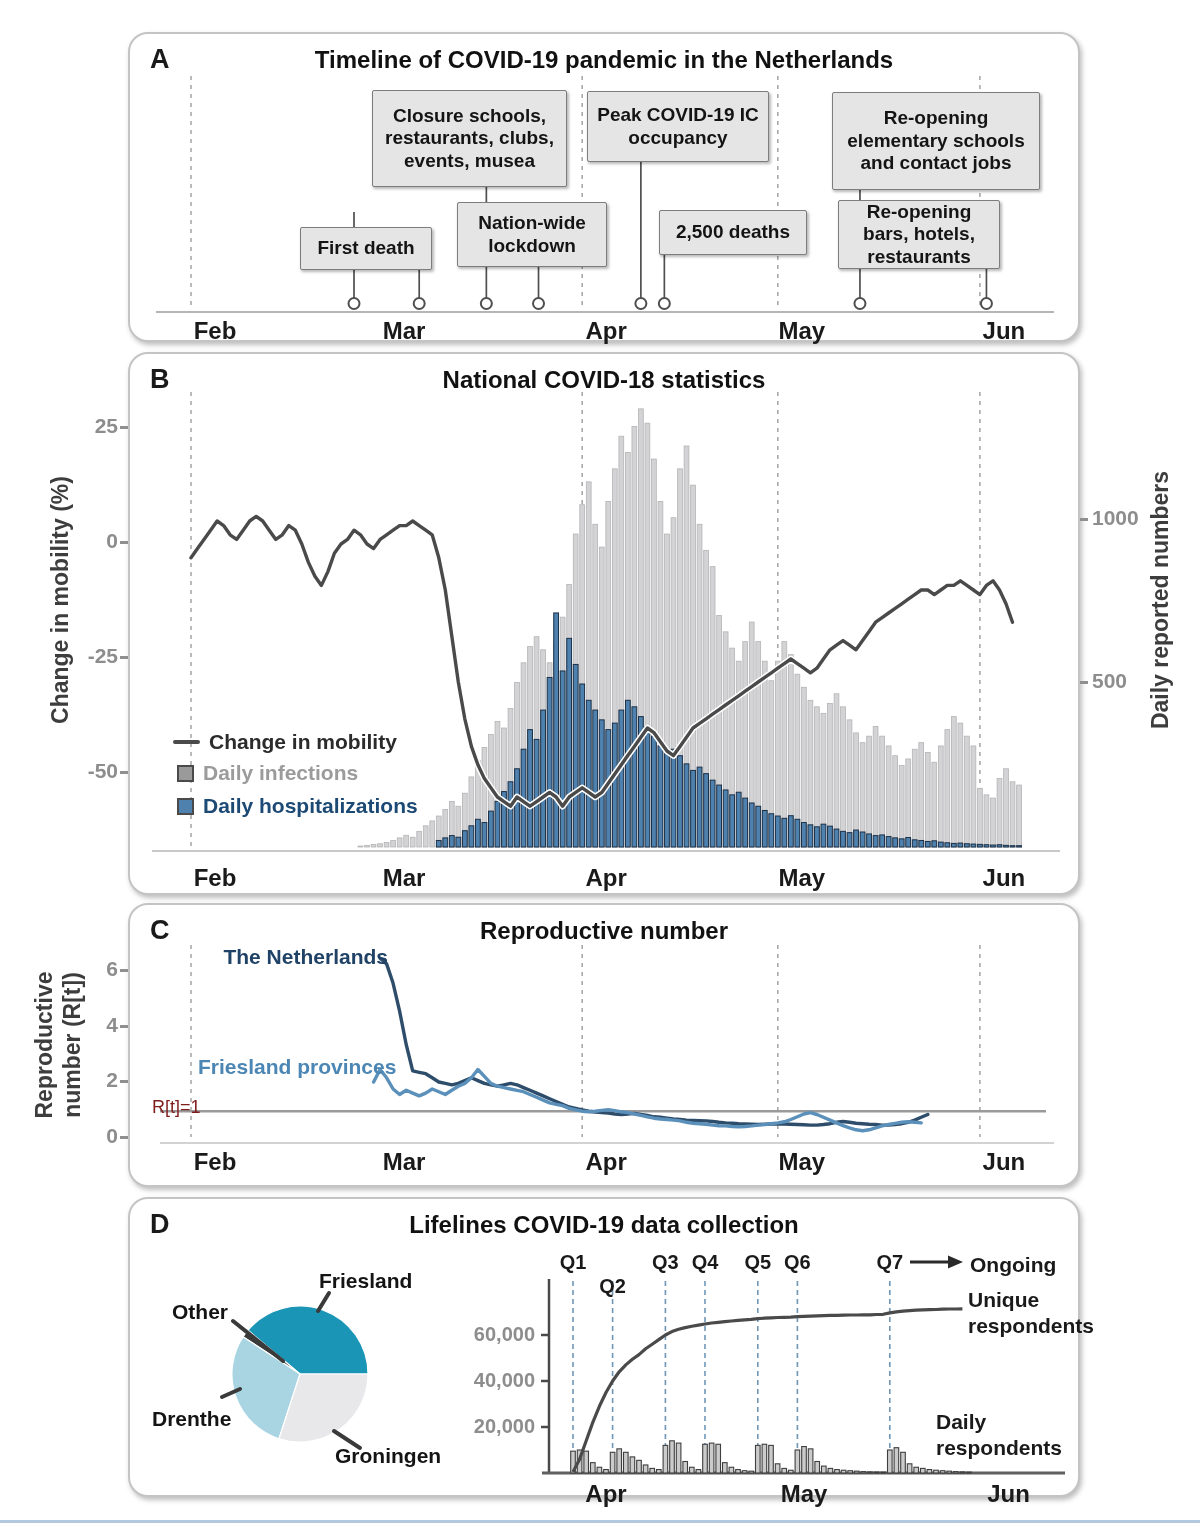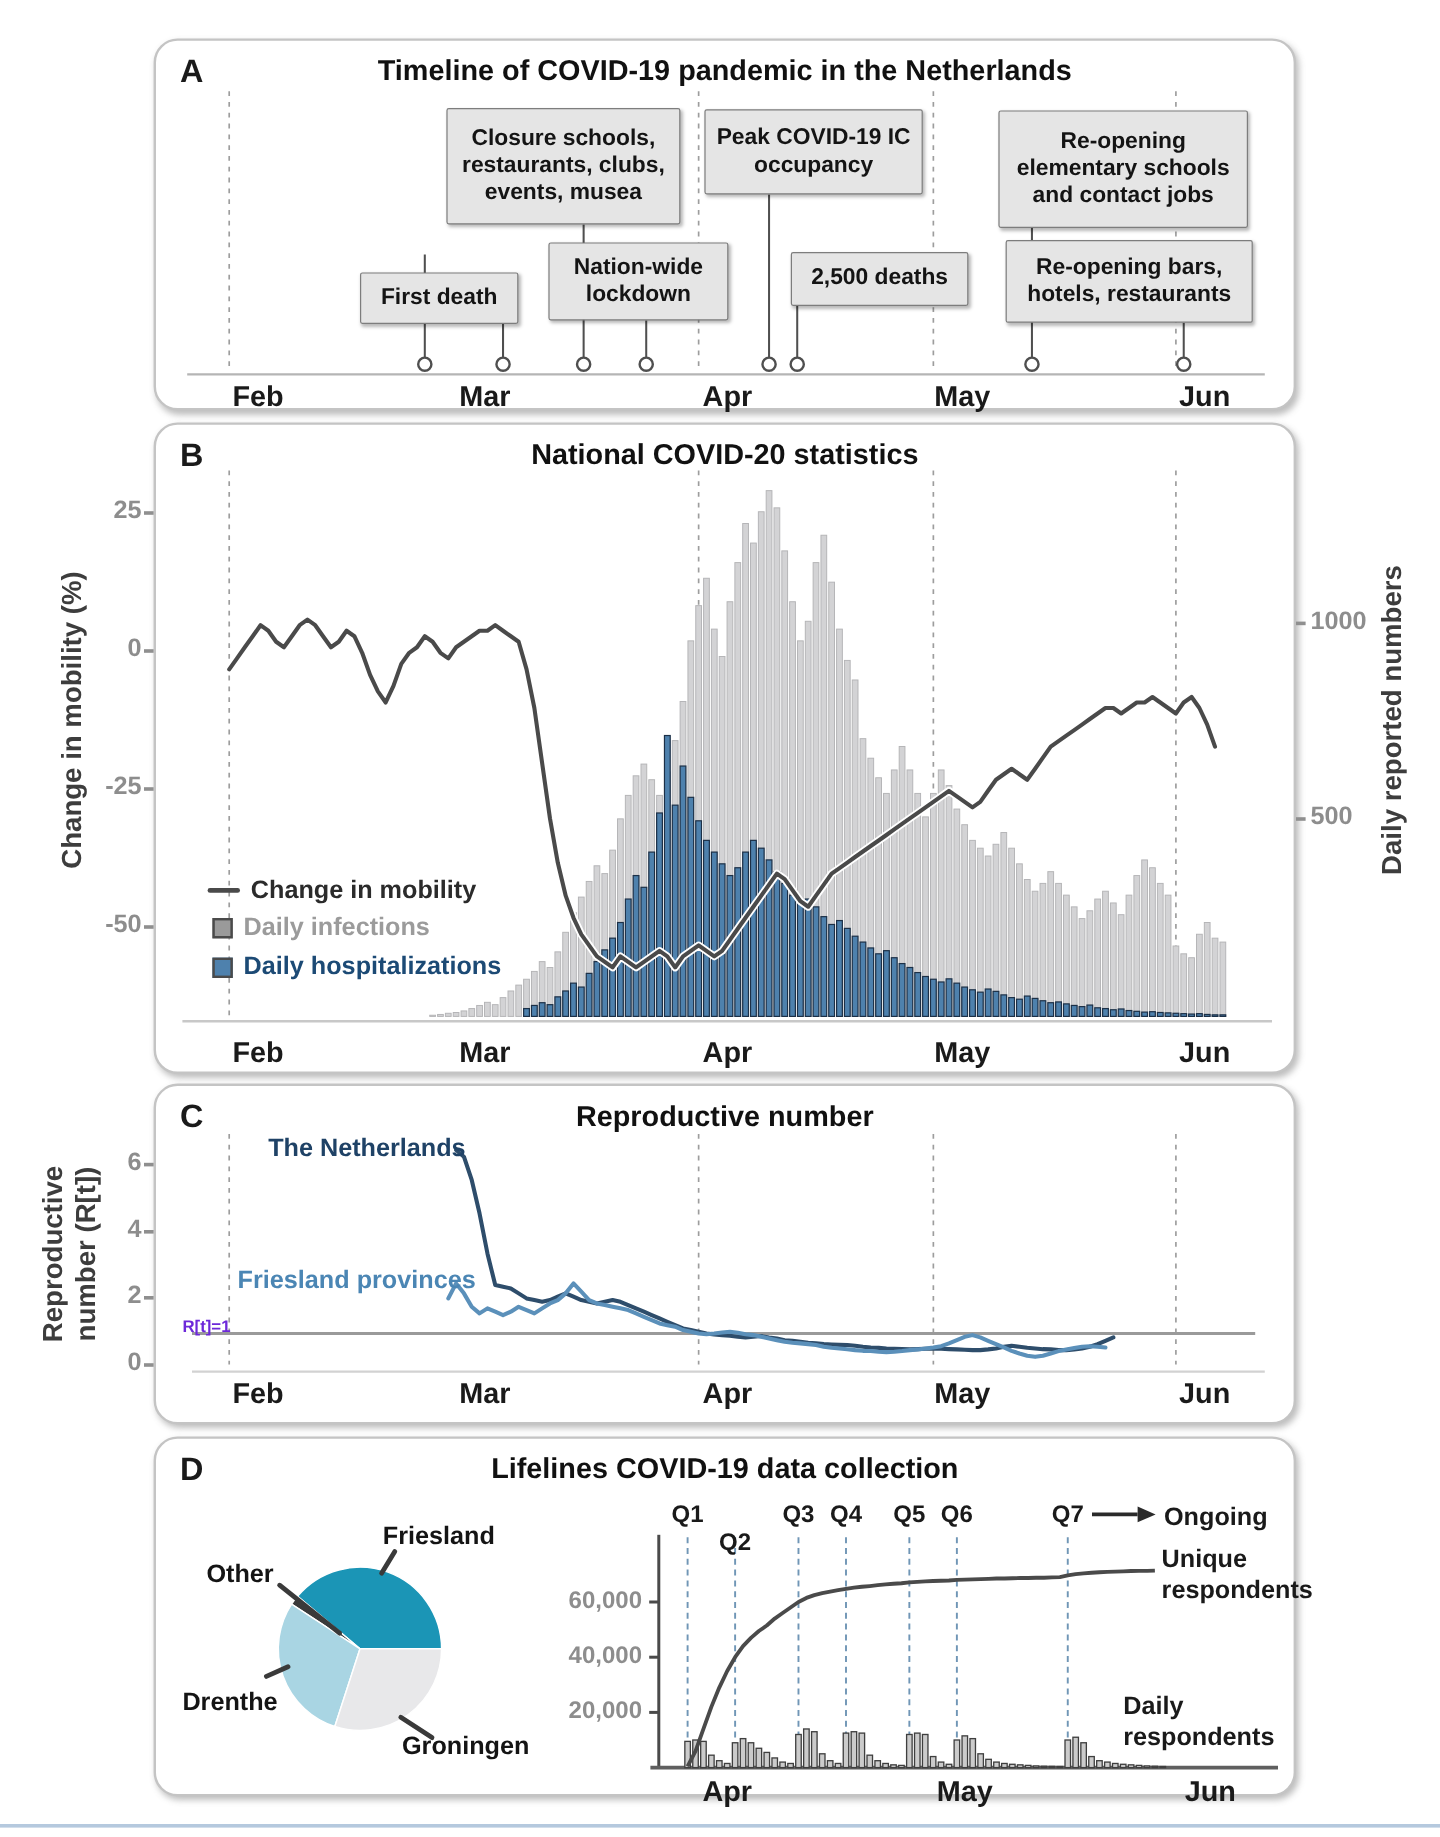--- a/index.html
+++ b/index.html
@@ -19,21 +19,21 @@
          font-weight:bold;color:#1a1a1a;}
   .vtick{position:absolute;width:70px;text-align:right;font-size:21px;font-weight:bold;color:#8d8d8d;}
   .vtick.left-al{text-align:left;}
   .tickdash{position:absolute;height:3px;background:#8f8f8f;}
   .vlabel{position:absolute;white-space:nowrap;transform:translate(-50%,-50%) rotate(-90deg);
           font-size:23px;font-weight:bold;color:#3d3d3d;}
   .legend-row{position:absolute;display:flex;align-items:center;gap:9px;font-size:21px;font-weight:bold;}
   .sw-line{width:27px;height:4px;background:#4a4a4a;border-radius:2px;}
   .sw-box{width:13px;height:13px;border:2px solid #4a4a4a;box-sizing:content-box;}
   .line-tag{position:absolute;font-size:21px;font-weight:bold;white-space:nowrap;}
-  .ann{position:absolute;font-size:14px;font-weight:bold;color:#6d28d9;}
+  .ann{position:absolute;font-size:18px;font-weight:normal;color:#7f1d1d;}
   .pielab{position:absolute;font-size:21px;font-weight:bold;color:#141414;white-space:nowrap;}
   .qlab{position:absolute;width:44px;margin-left:-22px;text-align:center;font-size:20px;
         font-weight:bold;color:#1a1a1a;}
   .dytick{position:absolute;width:86px;text-align:right;font-size:20px;font-weight:bold;color:#8d8d8d;}
   .wraplab{position:absolute;font-size:21px;font-weight:bold;color:#1a1a1a;line-height:1.25;}
   #bottomrule{position:absolute;left:0;top:1520px;width:1200px;height:3px;background:#b5c9de;}
 </style>
 </head>
 <body>
 
@@ -64,21 +64,21 @@
         <circle cx="856.4399999999999" cy="269.5" r="5.5" fill="#fff" stroke="#4f4f4f" stroke-width="2"></circle>
       </svg>
     <div class="plabel">A</div>
     <div class="ptitle">Timeline of COVID-19 pandemic in the Netherlands</div>
     <div class="event" style="left:170px;top:193px;width:132px;height:43px">First death</div>
     <div class="event" style="left:242px;top:56px;width:195px;height:97px">Closure schools, restaurants, clubs, events, musea</div>
     <div class="event" style="left:327px;top:168px;width:150px;height:65px">Nation-wide lockdown</div>
     <div class="event" style="left:457px;top:57px;width:182px;height:71px">Peak COVID-19 IC occupancy</div>
     <div class="event" style="left:529px;top:176px;width:148px;height:45px">2,500 deaths</div>
     <div class="event" style="left:702px;top:58px;width:208px;height:98px">Re-opening elementary schools and contact jobs</div>
-    <div class="event" style="left:708px;top:166px;width:206px;height:69px">Re-opening bars, hotels, restaurants</div>
+    <div class="event" style="left:708px;top:166px;width:162px;height:69px">Re-opening bars, hotels, restaurants</div>
     <div id="ma">
         <div class="month" style="position: absolute; left: 85px; top: 283px;">Feb</div>
         <div class="month" style="position: absolute; left: 274.08px; top: 283px;">Mar</div>
         <div class="month" style="position: absolute; left: 476.2px; top: 283px;">Apr</div>
         <div class="month" style="position: absolute; left: 671.8px; top: 283px;">May</div>
         <div class="month" style="position: absolute; left: 873.92px; top: 283px;">Jun</div>
       </div>
   </section>
 
   <section class="panel" id="pb" style="top:352px;height:543px">
@@ -277,21 +277,21 @@
         <rect x="854.04" y="490.718" width="4.8" height="2.282" fill="#4e81ad" stroke="#1c3047" stroke-width="1"></rect>
         <rect x="860.56" y="491.044" width="4.8" height="1.956" fill="#4e81ad" stroke="#1c3047" stroke-width="1"></rect>
         <rect x="867.0799999999999" y="490.718" width="4.8" height="2.282" fill="#4e81ad" stroke="#1c3047" stroke-width="1"></rect>
         <rect x="873.6" y="491.37" width="4.8" height="1.6300000000000001" fill="#4e81ad" stroke="#1c3047" stroke-width="1"></rect>
         <rect x="880.12" y="491.696" width="4.8" height="1.304" fill="#4e81ad" stroke="#1c3047" stroke-width="1"></rect>
         <rect x="886.64" y="491.696" width="4.8" height="1.304" fill="#4e81ad" stroke="#1c3047" stroke-width="1"></rect>
         <polyline points="61.0,203.8 67.5,194.6 74.0,185.4 80.6,176.2 87.1,167.0 93.6,171.6 100.1,180.8 106.6,185.4 113.2,176.2 119.7,167.0 126.2,162.4 132.7,167.0 139.2,176.2 145.8,185.4 152.3,180.8 158.8,171.6 165.3,176.2 171.8,190.0 178.4,208.4 184.9,222.2 191.4,231.4 197.9,217.6 204.4,199.2 211.0,190.0 217.5,185.4 224.0,176.2 230.5,180.8 237.0,190.0 243.6,194.6 250.1,185.4 256.6,180.8 263.1,176.2 269.6,171.6 276.2,171.6 282.7,167.0 289.2,171.6 295.7,176.2 302.2,180.8 308.8,203.8 315.3,236.0 321.8,282.0 328.3,328.0 334.8,364.8 341.4,392.4 347.9,410.8 354.4,424.6 360.9,433.8 367.4,443.0 374.0,447.6 380.5,452.2 387.0,443.0 393.5,447.6 400.0,452.2 406.6,447.6 413.1,443.0 419.6,438.4 426.1,443.0 432.6,452.2 439.2,443.0 445.7,438.4 452.2,433.8 458.7,438.4 465.2,443.0 471.8,438.4 478.3,429.2 484.8,420.0 491.3,410.8 497.8,401.6 504.4,392.4 510.9,383.2 517.4,374.0 523.9,378.6 530.4,387.8 537.0,397.0 543.5,401.6 550.0,392.4 556.5,383.2 563.0,374.0 569.6,369.4 576.1,364.8 582.6,360.2 589.1,355.6 595.6,351.0 602.2,346.4 608.7,341.8 615.2,337.2 621.7,332.6 628.2,328.0 634.8,323.4 641.3,318.8 647.8,314.2 654.3,309.6 660.8,305.0 667.4,309.6 673.9,314.2 680.4,318.8 686.9,314.2 693.4,305.0 700.0,295.8 706.5,291.2 713.0,286.6 719.5,291.2 726.0,295.8 732.6,286.6 739.1,277.4 745.6,268.2 752.1,263.6 758.6,259.0 765.2,254.4 771.7,249.8 778.2,245.2 784.7,240.6 791.2,236.0 797.8,236.0 804.3,240.6 810.8,236.0 817.3,231.4 823.8,231.4 830.4,226.8 836.9,231.4 843.4,236.0 849.9,240.6 856.4,231.4 863.0,226.8 869.5,236.0 876.0,249.8 882.5,268.2" fill="none" stroke="#ffffff" stroke-width="6.5" stroke-linejoin="round" stroke-linecap="round"></polyline>
         <polyline points="61.0,203.8 67.5,194.6 74.0,185.4 80.6,176.2 87.1,167.0 93.6,171.6 100.1,180.8 106.6,185.4 113.2,176.2 119.7,167.0 126.2,162.4 132.7,167.0 139.2,176.2 145.8,185.4 152.3,180.8 158.8,171.6 165.3,176.2 171.8,190.0 178.4,208.4 184.9,222.2 191.4,231.4 197.9,217.6 204.4,199.2 211.0,190.0 217.5,185.4 224.0,176.2 230.5,180.8 237.0,190.0 243.6,194.6 250.1,185.4 256.6,180.8 263.1,176.2 269.6,171.6 276.2,171.6 282.7,167.0 289.2,171.6 295.7,176.2 302.2,180.8 308.8,203.8 315.3,236.0 321.8,282.0 328.3,328.0 334.8,364.8 341.4,392.4 347.9,410.8 354.4,424.6 360.9,433.8 367.4,443.0 374.0,447.6 380.5,452.2 387.0,443.0 393.5,447.6 400.0,452.2 406.6,447.6 413.1,443.0 419.6,438.4 426.1,443.0 432.6,452.2 439.2,443.0 445.7,438.4 452.2,433.8 458.7,438.4 465.2,443.0 471.8,438.4 478.3,429.2 484.8,420.0 491.3,410.8 497.8,401.6 504.4,392.4 510.9,383.2 517.4,374.0 523.9,378.6 530.4,387.8 537.0,397.0 543.5,401.6 550.0,392.4 556.5,383.2 563.0,374.0 569.6,369.4 576.1,364.8 582.6,360.2 589.1,355.6 595.6,351.0 602.2,346.4 608.7,341.8 615.2,337.2 621.7,332.6 628.2,328.0 634.8,323.4 641.3,318.8 647.8,314.2 654.3,309.6 660.8,305.0 667.4,309.6 673.9,314.2 680.4,318.8 686.9,314.2 693.4,305.0 700.0,295.8 706.5,291.2 713.0,286.6 719.5,291.2 726.0,295.8 732.6,286.6 739.1,277.4 745.6,268.2 752.1,263.6 758.6,259.0 765.2,254.4 771.7,249.8 778.2,245.2 784.7,240.6 791.2,236.0 797.8,236.0 804.3,240.6 810.8,236.0 817.3,231.4 823.8,231.4 830.4,226.8 836.9,231.4 843.4,236.0 849.9,240.6 856.4,231.4 863.0,226.8 869.5,236.0 876.0,249.8 882.5,268.2" fill="none" stroke="#4a4a4a" stroke-width="3.4" stroke-linejoin="round" stroke-linecap="round"></polyline>
       </svg>
     <div class="plabel">B</div>
-    <div class="ptitle">National COVID-20 statistics</div>
+    <div class="ptitle">National COVID-18 statistics</div>
     <div class="legend-row" style="left:43px;top:376px">
       <span class="sw-line"></span>
       <span style="color:#2b2b2b">Change in mobility</span>
     </div>
     <div class="legend-row" style="left:47px;top:407px">
       <span class="sw-box" style="background:#9a9a9a"></span>
       <span style="color:#9b9b9b">Daily infections</span>
     </div>
     <div class="legend-row" style="left:47px;top:440px">
       <span class="sw-box" style="background:#4e81ad"></span>

